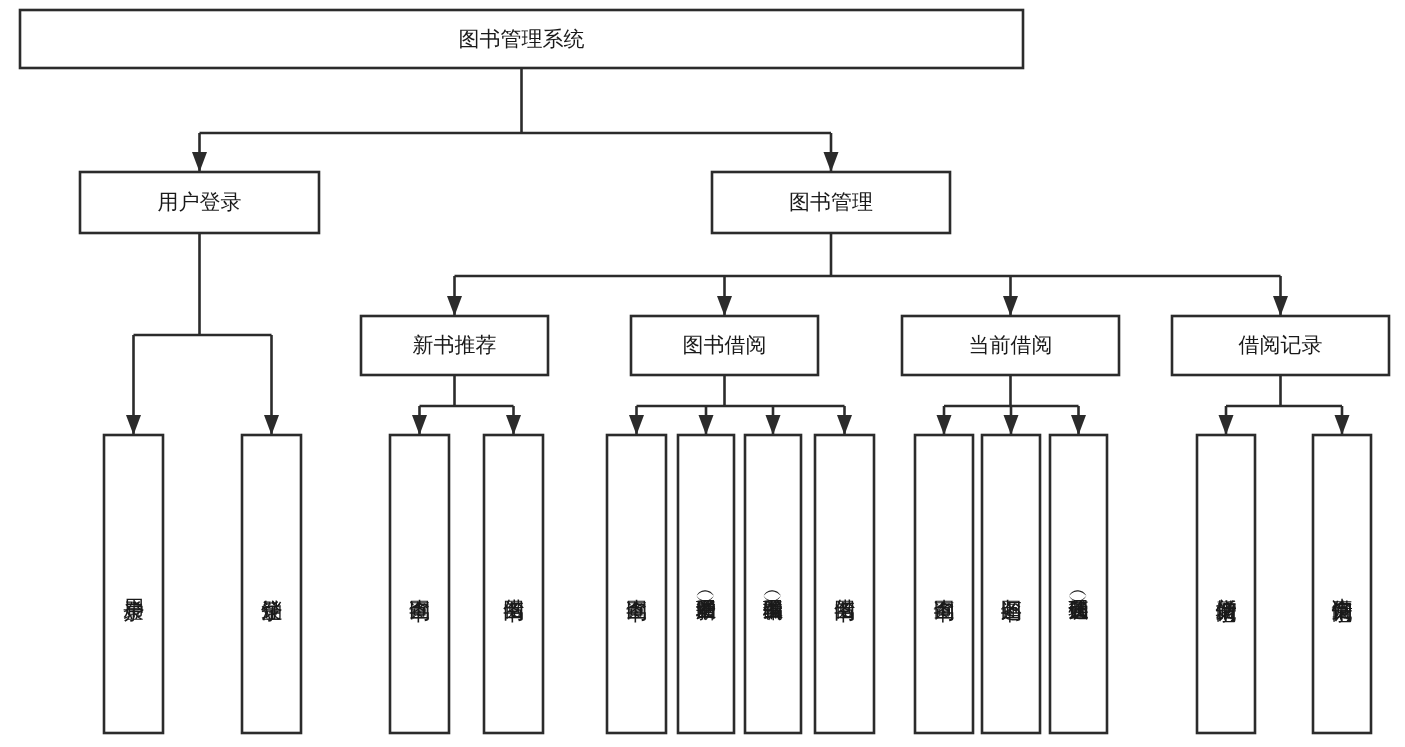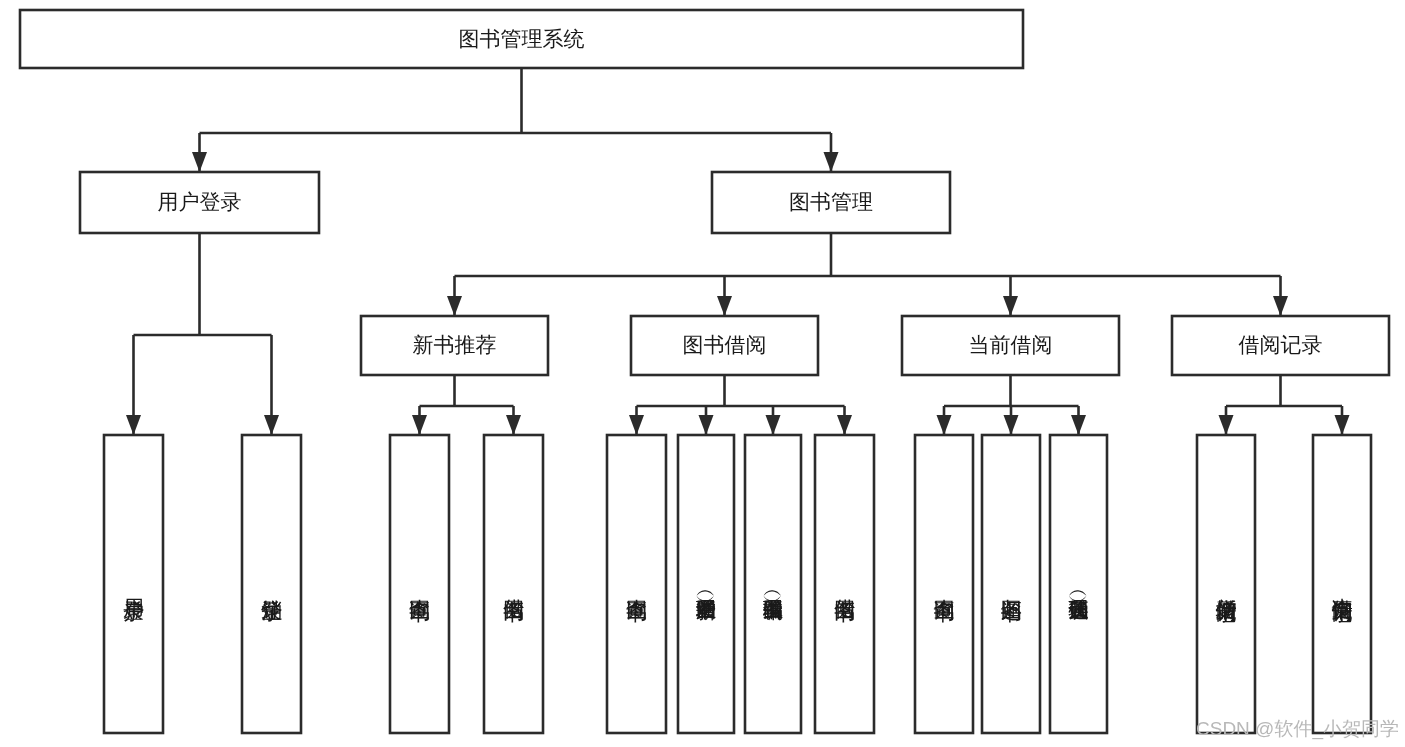--- a/index.html
+++ b/index.html
@@ -212,15 +212,14 @@
       <div class="vtext" style="left: 678px; top: 435px; width: 56px; height: 298px; font-size: 20px; letter-spacing: 0px;">新增图书（管理员）</div>
       <div class="vtext" style="left: 745px; top: 435px; width: 56px; height: 298px; font-size: 20px; letter-spacing: 0px;">编辑图书（管理员）</div>
       <div class="vtext" style="left: 815px; top: 435px; width: 59px; height: 298px;">借阅图书</div>
       <div class="vtext" style="left: 915px; top: 435px; width: 58px; height: 298px;">查询图书</div>
       <div class="vtext" style="left: 982px; top: 435px; width: 58px; height: 298px;">归还图书</div>
       <div class="vtext" style="left: 1050px; top: 435px; width: 57px; height: 298px; font-size: 20px; letter-spacing: 0px;">确认归还（管理员）</div>
       <div class="vtext" style="left: 1197px; top: 435px; width: 58px; height: 298px;">新增借阅记录</div>
       <div class="vtext" style="left: 1313px; top: 435px; width: 58px; height: 298px;">查询借阅记录</div>
     </div>
 
-  <div class="watermark" style="left: 1196px; top: 716px;">CSDN @软件_小贺同学</div>
 
 </div>
 
 </body></html>

